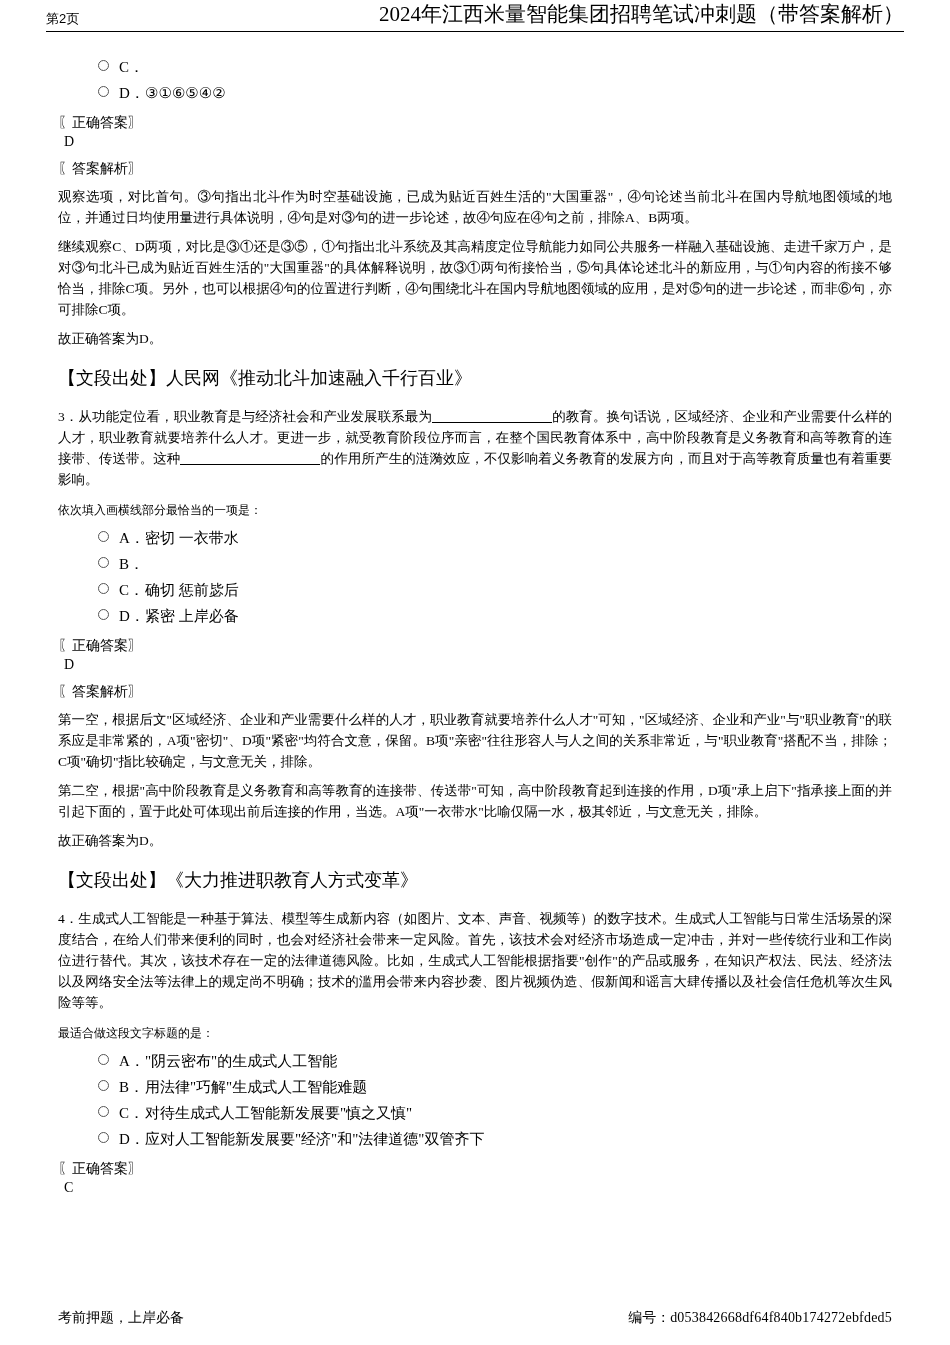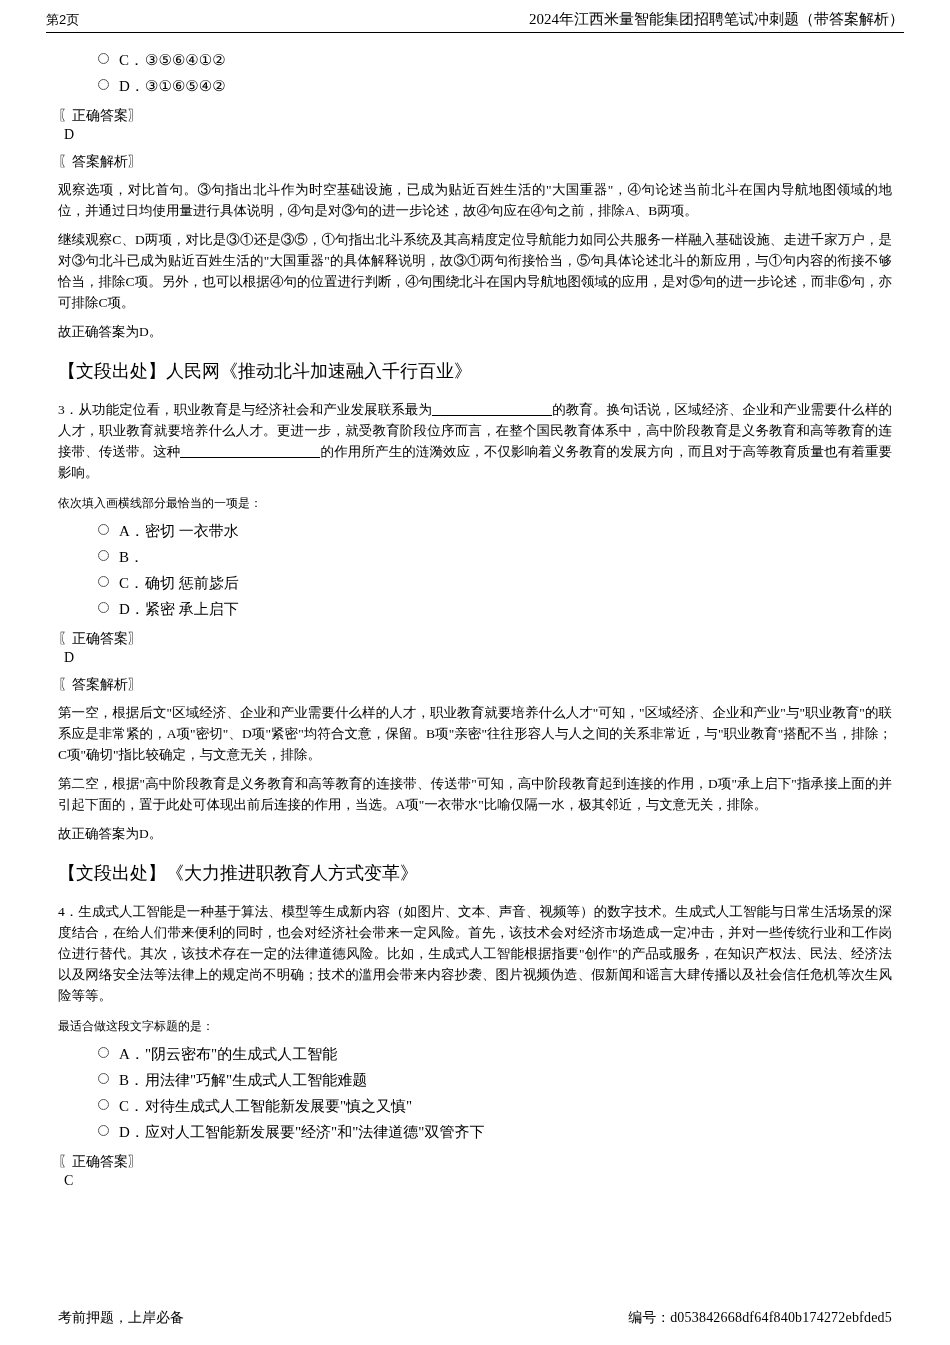--- a/index.html
+++ b/index.html
@@ -18,31 +18,30 @@
     width: 950px;
     height: 1345px;
     box-sizing: border-box;
     padding: 0 58px;
   }
   
   .header {
     display: flex;
     align-items: flex-end;
     justify-content: space-between;
-    padding-top: 10px;
     padding-bottom: 3px;
     border-bottom: 1px solid #000;
-    margin: 0 -12px 4px -12px;
+    margin: 0 -12px 12px -12px;
   }
   .header-left {
     font-size: 13px;
     font-family: "Liberation Sans", sans-serif;
   }
   .header-right {
-    font-size: 15px;
+    font-size: 21px;
     font-family: "Liberation Serif", serif;
   }
   .content {
     padding-top: 12px;
   }
   
   .opt-row {
     display: flex;
     align-items: baseline;
     margin: 0 0 4px 0;
@@ -139,21 +138,20 @@
   <div class="header">
     <div class="header-left">第2页</div>
     <div class="header-right">2024年江西米量智能集团招聘笔试冲刺题（带答案解析）</div>
   </div>
 
   <div class="content">
 
     <div class="opt-row">
       <span class="radio"></span>
       <span class="opt-letter">C．</span>
-      <span class="opt-text">③⑤⑥④①②</span>
     </div>
     <div class="opt-row">
       <span class="radio"></span>
       <span class="opt-letter">D．</span>
       <span class="opt-text">③①⑥⑤④②</span>
     </div>
 
     <div class="label-line">〖正确答案〗</div>
     <div class="answer-letter">D</div>
 
@@ -180,21 +178,21 @@
       <span class="opt-letter">B．</span>
     </div>
     <div class="opt-row">
       <span class="radio"></span>
       <span class="opt-letter">C．</span>
       <span class="opt-text">确切 惩前毖后</span>
     </div>
     <div class="opt-row">
       <span class="radio"></span>
       <span class="opt-letter">D．</span>
-      <span class="opt-text">紧密 承上启下</span>
+      <span class="opt-text">紧密 上岸必备</span>
     </div>
 
     <div class="label-line">〖正确答案〗</div>
     <div class="answer-letter">D</div>
 
     <div class="label-line">〖答案解析〗</div>
     <div class="para">第一空，根据后文"区域经济、企业和产业需要什么样的人才，职业教育就要培养什么人才"可知，"区域经济、企业和产业"与"职业教育"的联系应是非常紧的，A项"密切"、D项"紧密"均符合文意，保留。B项"亲密"往往形容人与人之间的关系非常近，与"职业教育"搭配不当，排除；C项"确切"指比较确定，与文意无关，排除。</div>
     <div class="para">第二空，根据"高中阶段教育是义务教育和高等教育的连接带、传送带"可知，高中阶段教育起到连接的作用，D项"承上启下"指承接上面的并引起下面的，置于此处可体现出前后连接的作用，当选。A项"一衣带水"比喻仅隔一水，极其邻近，与文意无关，排除。</div>
     <div class="para">故正确答案为D。</div>
 

